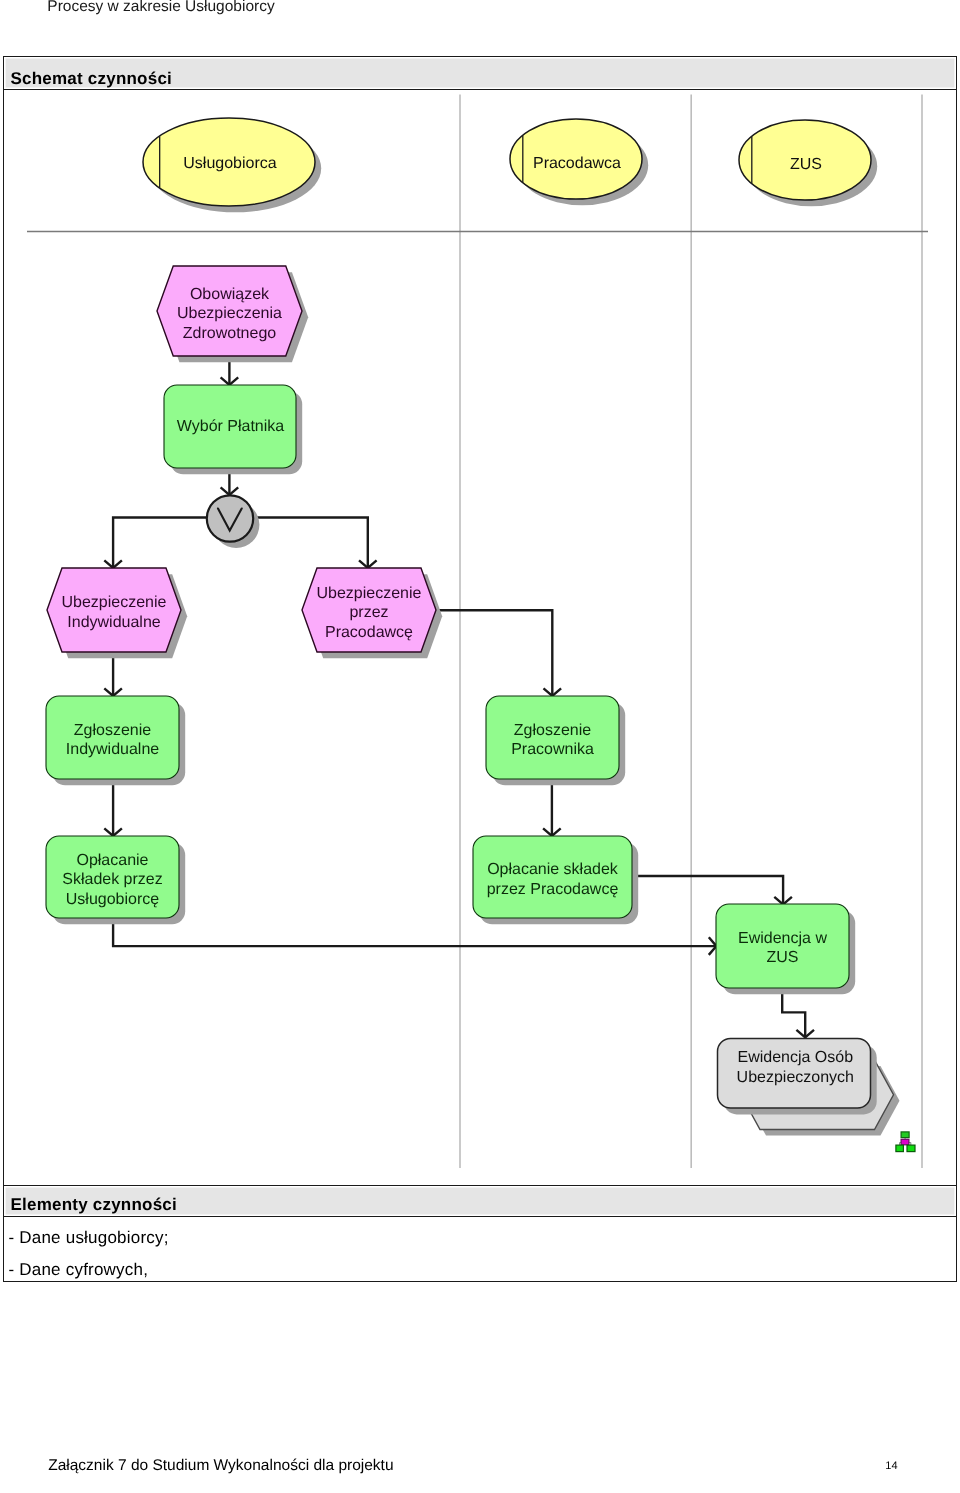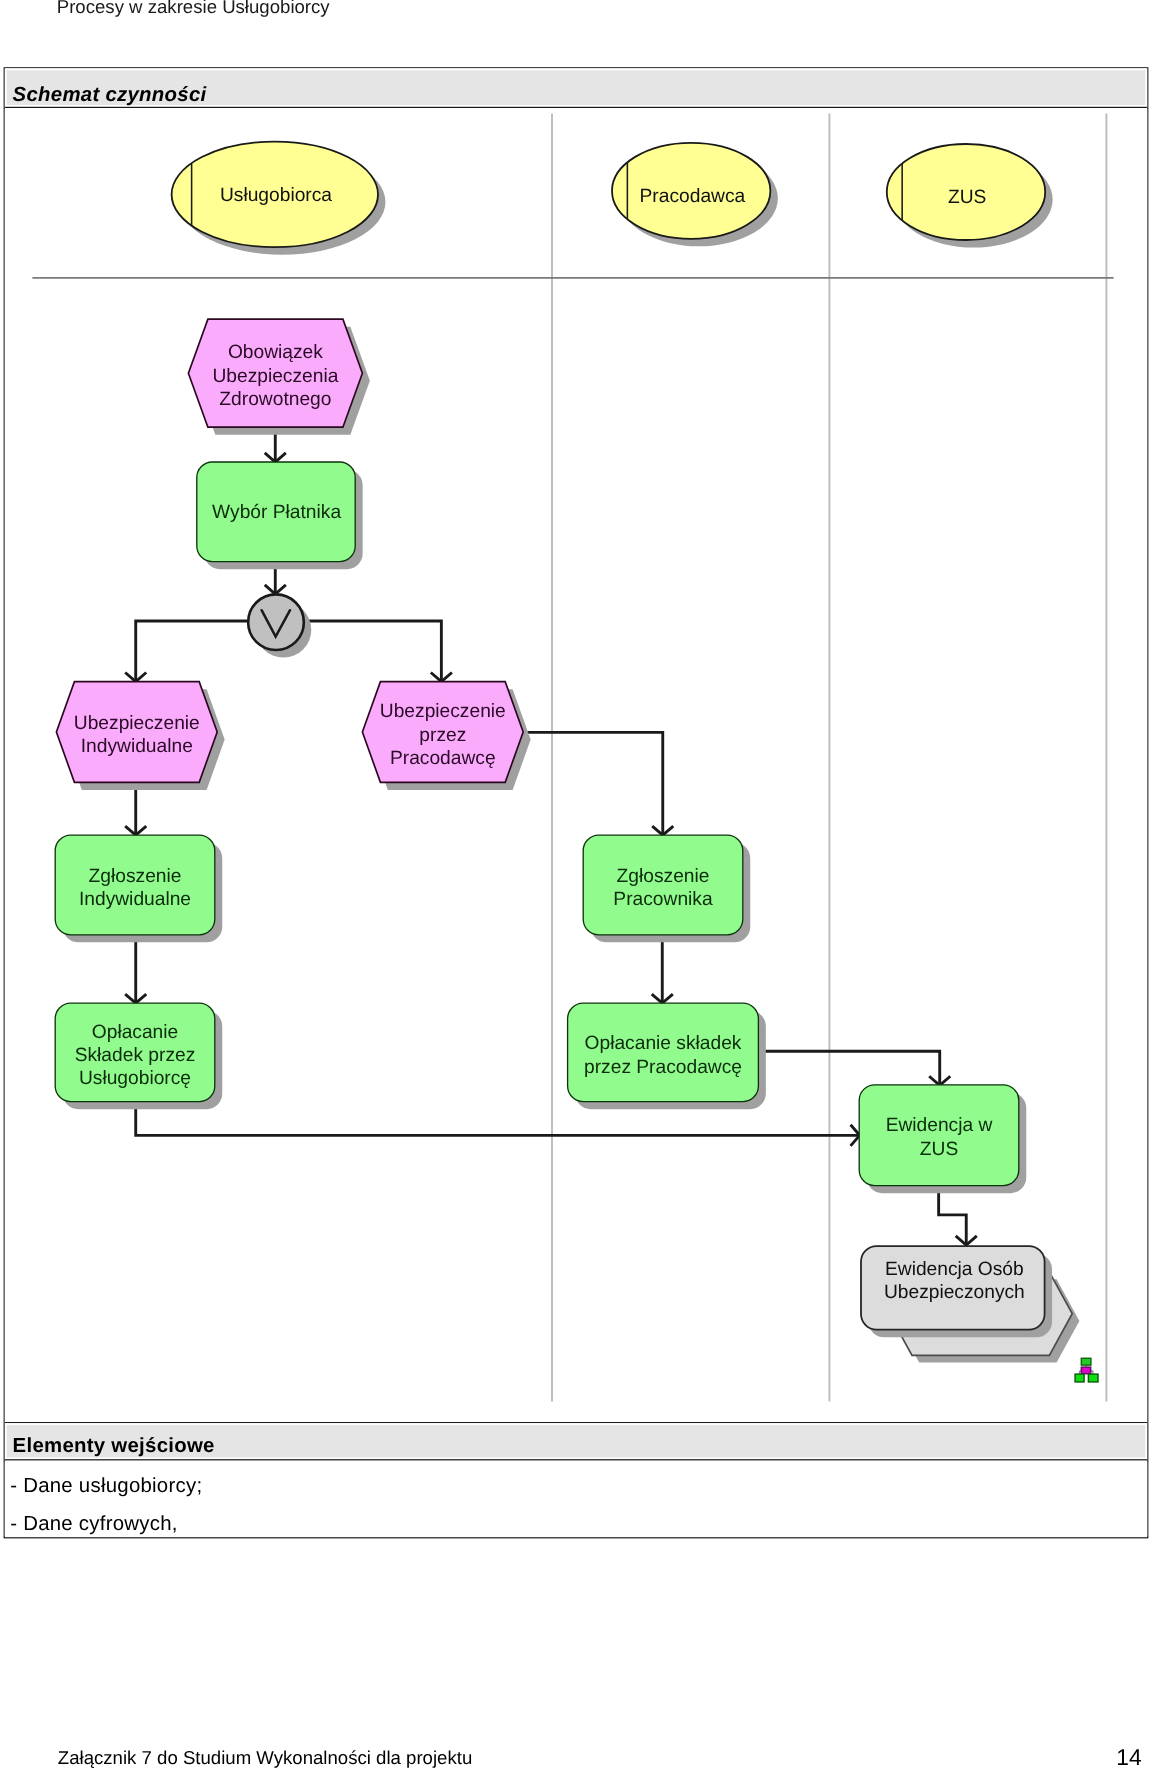--- a/index.html
+++ b/index.html
@@ -12,41 +12,41 @@
   .tbl{position:absolute;left:3px;top:55.5px;width:954px;height:1226px;box-sizing:border-box;
        border:1.7px solid #1a1a1a;}
   .rowhead{position:absolute;left:0;right:0;background:#e5e5e5;border-bottom:1.6px solid #1a1a1a;
            box-shadow:inset 1.6px 0 0 #fff, inset -1.6px 0 0 #fff, inset 0 1.6px 0 #fff, inset 0 -1.4px 0 #fff;}
   .rowhead .cap{position:absolute;left:6.5px;font-size:17px;font-weight:bold;line-height:19px;letter-spacing:0.22px;white-space:nowrap;}
   .diagrow{position:absolute;left:0;right:0;background:#fff;border-bottom:1.7px solid #1a1a1a;}
   .listrow{position:absolute;left:0;right:0;background:#fff;}
   .listrow .li{position:absolute;left:4.5px;font-size:17px;letter-spacing:0.21px;line-height:18px;white-space:nowrap;}
 
   .ftr{position:absolute;left:48.2px;top:1456.8px;font-size:15.5px;line-height:18.4px;white-space:nowrap;}
-  .pgno{position:absolute;left:885.3px;top:1456.8px;font-size:19px;line-height:18.4px;margin-left:45px;}
+  .pgno{position:absolute;left:885.3px;top:1456.8px;font-size:11px;line-height:18.4px;}
   svg{display:block;}
   .diagsvg{position:absolute;left:0;top:0;pointer-events:none;}
 </style>
 </head>
 <body>
 
 <div class="page">
 
   <div class="hdr">Procesy w zakresie Usługobiorcy</div>
 
   <div class="tbl">
 
     <div class="rowhead" style="top:0;height:32.5px;">
-      <div class="cap" style="top:12.5px;font-style:italic;">Schemat czynności</div>
+      <div class="cap" style="top:12.5px;">Schemat czynności</div>
     </div>
 
     <div class="diagrow" style="top:34.2px;height:1094.1px;"></div>
 
     <div class="rowhead" style="top:1129.3px;height:30.5px;">
-      <div class="cap" style="top:9px;">Elementy wejściowe</div>
+      <div class="cap" style="top:9px;">Elementy czynności</div>
     </div>
 
     <div class="listrow" style="top:1161.8px;height:62px;">
       <div class="li" style="top:11px;text-align:center;">- Dane usługobiorcy;</div>
       <div class="li" style="top:43px;">- Dane cyfrowych,</div>
     </div>
 
   </div>
 
   <svg id="diagram" class="diagsvg" width="960" height="1493" viewBox="0 0 960 1493">

